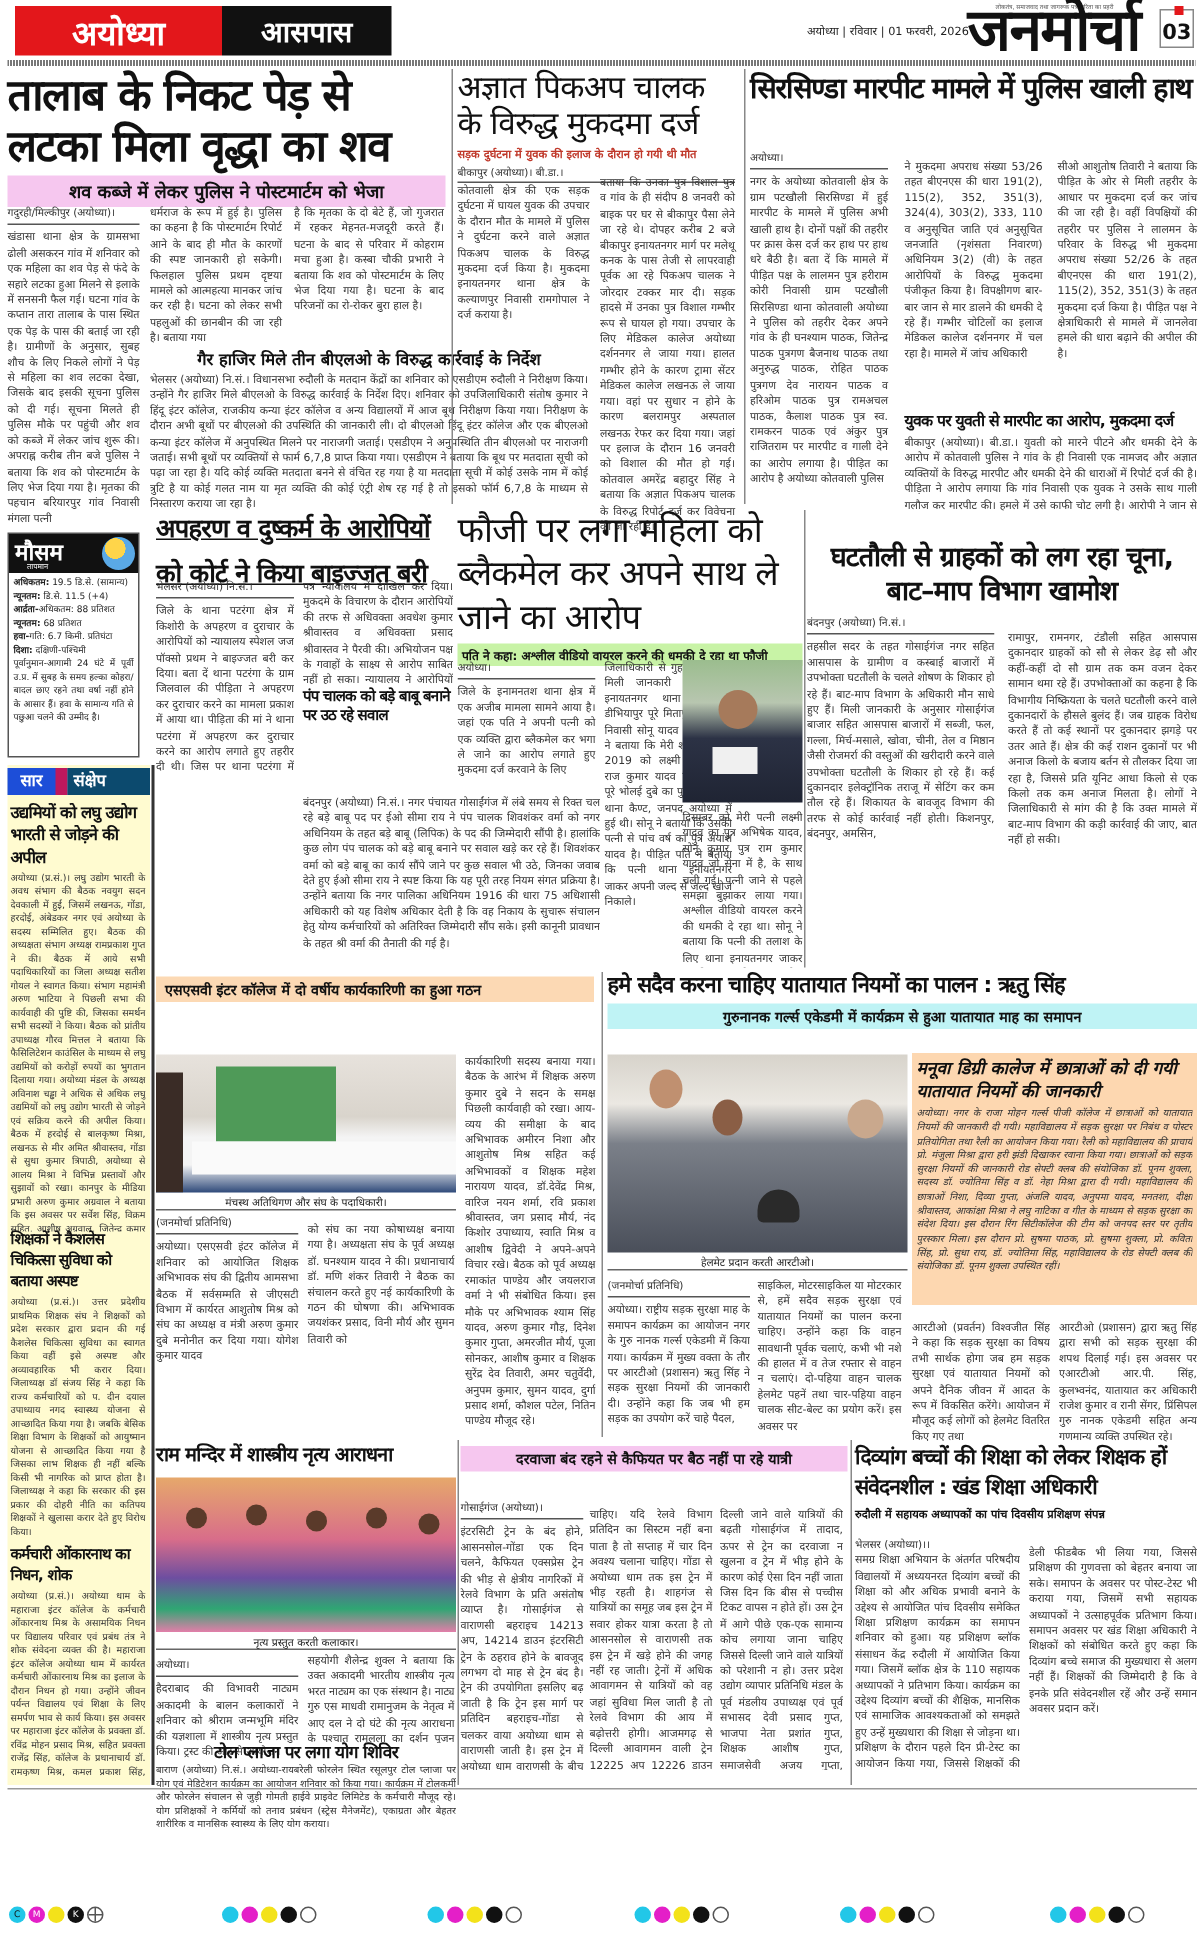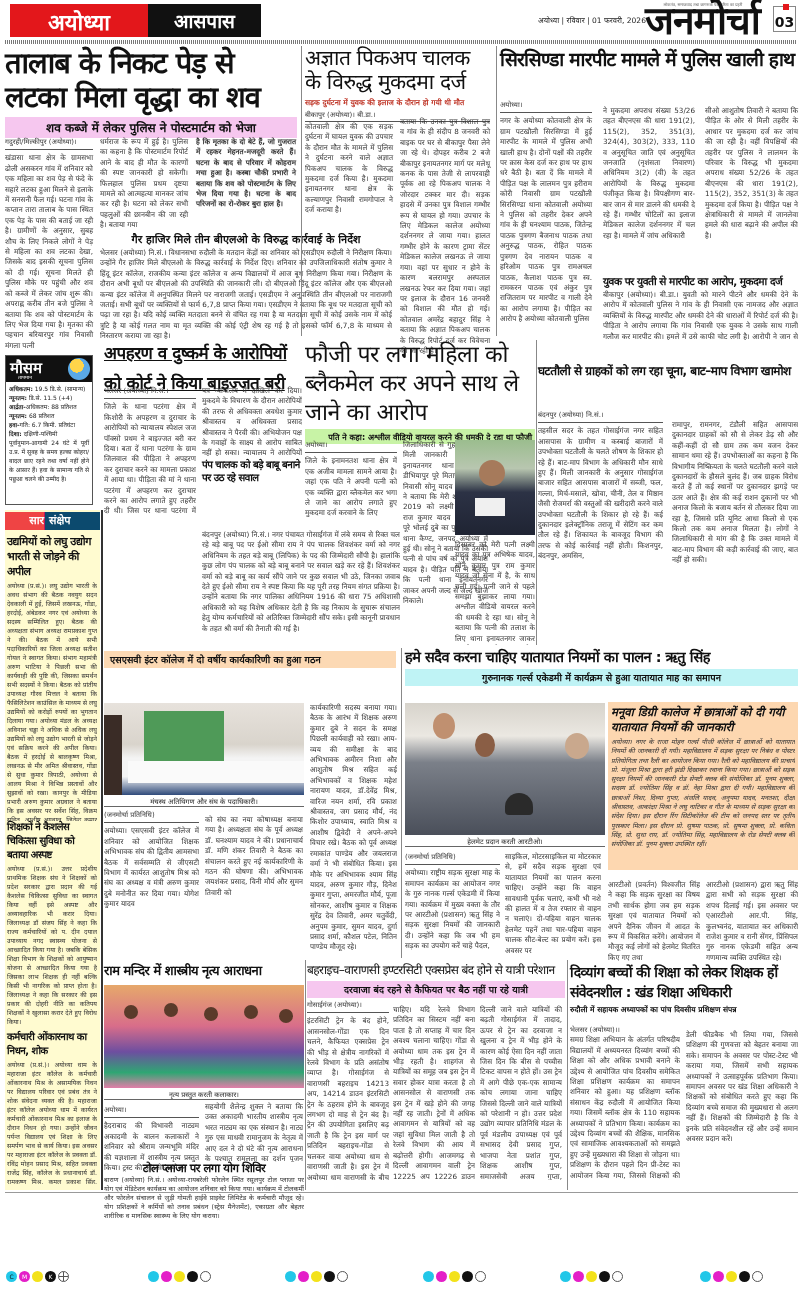--- a/index.html
+++ b/index.html
@@ -36,21 +36,21 @@
 
 <div class="abs" style="left:5px;top:46px;width:292px;">
   <div class="hl" style="font-size:29px;line-height:34px;letter-spacing:-1px;">तालाब के निकट पेड़ से लटका मिला वृद्धा का शव</div>
   <div style="margin-top:3px;background:#f6c7ef;text-align:center;font-weight:bold;font-size:12px;padding:2px 0;">शव कब्जे में लेकर पुलिस ने पोस्टमार्टम को भेजा</div>
 </div>
 <div class="col body-text" style="left:5px;top:137px;width:88px;">
   <div class="dateline">गदुरही/मिल्कीपुर (अयोध्या)।</div>
   <div>खंडासा थाना क्षेत्र के ग्रामसभा ढोली असकरन गांव में शनिवार को एक महिला का शव पेड़ से फंदे के सहारे लटका हुआ मिलने से इलाके में सनसनी फैल गई। घटना गांव के कप्तान तारा तालाब के पास स्थित एक पेड़ के पास की बताई जा रही है। ग्रामीणों के अनुसार, सुबह शौच के लिए निकले लोगों ने पेड़ से महिला का शव लटका देखा, जिसके बाद इसकी सूचना पुलिस को दी गई। सूचना मिलते ही पुलिस मौके पर पहुंची और शव को कब्जे में लेकर जांच शुरू की। अपराह्न करीब तीन बजे पुलिस ने बताया कि शव को पोस्टमार्टम के लिए भेज दिया गया है। मृतका की पहचान बरियारपुर गांव निवासी मंगला पत्नी</div>
 </div>
 <div class="col body-text" style="left:100px;top:137px;width:88px;">धर्मराज के रूप में हुई है। पुलिस का कहना है कि पोस्टमार्टम रिपोर्ट आने के बाद ही मौत के कारणों की स्पष्ट जानकारी हो सकेगी। फिलहाल पुलिस प्रथम दृष्टया मामले को आत्महत्या मानकर जांच कर रही है। घटना को लेकर सभी पहलुओं की छानबीन की जा रही है। बताया गया</div>
-<div class="col body-text" style="left:196px;top:137px;width:100px;font-weight:bold;">है कि मृतका के दो बेटे हैं, जो गुजरात में रहकर मेहनत-मजदूरी करते हैं। घटना के बाद से परिवार में कोहराम मचा हुआ है। कस्बा चौकी प्रभारी ने बताया कि शव को पोस्टमार्टम के लिए भेज दिया गया है। घटना के बाद परिजनों का रो-रोकर बुरा हाल है।</div>
+<div class="col body-text" style="left:196px;top:137px;width:100px;">है कि मृतका के दो बेटे हैं, जो गुजरात में रहकर मेहनत-मजदूरी करते हैं। घटना के बाद से परिवार में कोहराम मचा हुआ है। कस्बा चौकी प्रभारी ने बताया कि शव को पोस्टमार्टम के लिए भेज दिया गया है। घटना के बाद परिजनों का रो-रोकर बुरा हाल है।</div>
 
 <div class="abs" style="left:305px;top:46px;width:185px;">
   <div class="hl thin" style="font-size:21px;line-height:24px;">अज्ञात पिकअप चालक के विरुद्ध मुकदमा दर्ज</div>
   <div style="font-size:7.5px;font-weight:bold;color:#c0392b;margin-top:3px;">सड़क दुर्घटना में युवक की इलाज के दौरान हो गयी थी मौत</div>
   <div class="dateline" style="margin-top:3px;">बीकापुर (अयोध्या)। बी.डा.।</div>
 </div>
 <div class="col body-text" style="left:305px;top:122px;width:88px;">कोतवाली क्षेत्र की एक सड़क दुर्घटना में घायल युवक की उपचार के दौरान मौत के मामले में पुलिस ने दुर्घटना करने वाले अज्ञात पिकअप चालक के विरुद्ध मुकदमा दर्ज किया है। मुकदमा इनायतनगर थाना क्षेत्र के कल्याणपुर निवासी रामगोपाल ने दर्ज कराया है।</div>
 <div class="col body-text" style="left:400px;top:117px;width:90px;">बताया कि उनका पुत्र विशाल पुत्र व गांव के ही संदीप 8 जनवरी को बाइक पर घर से बीकापुर पैसा लेने जा रहे थे। दोपहर करीब 2 बजे बीकापुर इनायतनगर मार्ग पर मलेथू कनक के पास तेजी से लापरवाही पूर्वक आ रहे पिकअप चालक ने जोरदार टक्कर मार दी। सड़क हादसे में उनका पुत्र विशाल गम्भीर रूप से घायल हो गया। उपचार के लिए मेडिकल कालेज अयोध्या दर्शननगर ले जाया गया। हालत गम्भीर होने के कारण ट्रामा सेंटर मेडिकल कालेज लखनऊ ले जाया गया। वहां पर सुधार न होने के कारण बलरामपुर अस्पताल लखनऊ रेफर कर दिया गया। जहां पर इलाज के दौरान 16 जनवरी को विशाल की मौत हो गई। कोतवाल अमरेंद्र बहादुर सिंह ने बताया कि अज्ञात पिकअप चालक के विरुद्ध रिपोर्ट दर्ज कर विवेचना की जा रही है।</div>
 
 <div class="abs" style="left:500px;top:46px;width:298px;">
@@ -85,21 +85,21 @@
     <div><b>आर्द्रता-</b><span>अधिकतम: 88 प्रतिशत</span></div>
     <div><b>न्यूनतम:</b> <span>68 प्रतिशत</span></div>
     <div><b>हवा-</b><span>गति: 6.7 किमी. प्रतिघंटा</span></div>
     <div><b>दिशा:</b> <span>दक्षिणी-पश्चिमी</span></div>
     <div style="text-align:justify;">पूर्वानुमान-आगामी 24 घंटे में पूर्वी उ.प्र. में सुबह के समय हल्का कोहरा/बादल छाए रहने तथा वर्षा नहीं होने के आसार हैं। हवा के सामान्य गति से पछुआ चलने की उम्मीद है।</div>
   </div>
 </div>
 
 <div class="abs" style="left:5px;top:510px;width:95px;height:680px;background:#fffbd0;"></div>
 <div class="abs" style="left:5px;top:512px;width:95px;height:18px;display:flex;">
-  <span style="width:40px;background:#ef4444;color:#fff;font-weight:bold;font-size:11px;text-align:right;line-height:18px;border-right:1px solid #be185d;">सार</span>
+  <span style="width:40px;background:#1d4ed8;color:#fff;font-weight:bold;font-size:11px;text-align:center;line-height:18px;border-right:8px solid #be185d;">सार</span>
   <span style="flex:1;background:#0c4a6e;color:#fff;font-weight:bold;font-size:11px;padding-left:4px;line-height:18px;">संक्षेप</span>
 </div>
 <div class="abs" style="left:7px;top:534px;width:90px;">
   <div class="hl" style="font-size:11px;line-height:15px;">उद्यमियों को लघु उद्योग भारती से जोड़ने की अपील</div>
   <div class="body-text" style="font-size:6.3px;line-height:9px;margin-top:2px;height:240px;overflow:hidden;">अयोध्या (प्र.सं.)। लघु उद्योग भारती के अवध संभाग की बैठक नवयुग सदन देवकाली में हुई, जिसमें लखनऊ, गोंडा, हरदोई, अंबेडकर नगर एवं अयोध्या के सदस्य सम्मिलित हुए। बैठक की अध्यक्षता संभाग अध्यक्ष रामप्रकाश गुप्त ने की। बैठक में आये सभी पदाधिकारियों का जिला अध्यक्ष सतीश गोयल ने स्वागत किया। संभाग महामंत्री अरुण भाटिया ने पिछली सभा की कार्यवाही की पुष्टि की, जिसका समर्थन सभी सदस्यों ने किया। बैठक को प्रांतीय उपाध्यक्ष गौरव मित्तल ने बताया कि फैसिलिटेशन काउंसिल के माध्यम से लघु उद्यमियों को करोड़ों रुपयों का भुगतान दिलाया गया। अयोध्या मंडल के अध्यक्ष अविनाश चड्ढा ने अधिक से अधिक लघु उद्यमियों को लघु उद्योग भारती से जोड़ने एवं सक्रिय करने की अपील किया। बैठक में हरदोई से बालकृष्ण मिश्रा, लखनऊ से मीर अमित श्रीवास्तव, गोंडा से सुधा कुमार त्रिपाठी, अयोध्या से आलय मिश्रा ने विभिन्न प्रस्तावों और सुझावों को रखा। कानपुर के मीडिया प्रभारी अरुण कुमार अग्रवाल ने बताया कि इस अवसर पर सर्वेश सिंह, विक्रम सहित, आशीष अग्रवाल, जितेन्द्र कुमार गुप्त सहित कई पदाधिकारियों ने सम्बोधित किया।</div>
 </div>
 <div class="abs" style="left:7px;top:820px;width:90px;">
   <div class="hl" style="font-size:10px;line-height:14px;">शिक्षकों ने कैशलेस चिकित्सा सुविधा को बताया अस्पष्ट</div>
   <div class="body-text" style="font-size:6.3px;line-height:9px;margin-top:2px;height:160px;overflow:hidden;">अयोध्या (प्र.सं.)। उत्तर प्रदेशीय प्राथमिक शिक्षक संघ ने शिक्षकों को प्रदेश सरकार द्वारा प्रदान की गई कैशलेस चिकित्सा सुविधा का स्वागत किया वहीं इसे अस्पष्ट और अव्यावहारिक भी करार दिया। जिलाध्यक्ष डॉ संजय सिंह ने कहा कि राज्य कर्मचारियों को प. दीन दयाल उपाध्याय नगद स्वास्थ्य योजना से आच्छादित किया गया है। जबकि बेसिक शिक्षा विभाग के शिक्षकों को आयुष्मान योजना से आच्छादित किया गया है जिसका लाभ शिक्षक ही नहीं बल्कि किसी भी नागरिक को प्राप्त होता है। जिलाध्यक्ष ने कहा कि सरकार की इस प्रकार की दोहरी नीति का कतिपय शिक्षकों ने खुलासा करार देते हुए विरोध किया।</div>
 </div>
@@ -118,35 +118,35 @@
 </div>
 <div class="col body-text" style="left:202px;top:386px;width:100px;height:70px;overflow:hidden;">पत्र न्यायालय में दाखिल कर दिया। मुकदमे के विचारण के दौरान आरोपियों की तरफ से अधिवक्ता अवधेश कुमार श्रीवास्तव व अधिवक्ता प्रसाद श्रीवास्तव ने पैरवी की। अभियोजन पक्ष के गवाहों के साक्ष्य से आरोप साबित नहीं हो सका। न्यायालय ने आरोपियों को बाइज्जत बरी कर दिया।</div>
 
 <div class="abs" style="left:202px;top:458px;width:100px;">
   <div class="hl" style="font-size:10px;line-height:13px;">पंप चालक को बड़े बाबू बनाने पर उठ रहे सवाल</div>
 </div>
 <div class="abs body-text" style="left:202px;top:530px;width:198px;height:110px;overflow:hidden;">बंदनपुर (अयोध्या) नि.सं.। नगर पंचायत गोसाईंगंज में लंबे समय से रिक्त चल रहे बड़े बाबू पद पर ईओ सीमा राय ने पंप चालक शिवशंकर वर्मा को नगर अधिनियम के तहत बड़े बाबू (लिपिक) के पद की जिम्मेदारी सौंपी है। हालांकि कुछ लोग पंप चालक को बड़े बाबू बनाने पर सवाल खड़े कर रहे हैं। शिवशंकर वर्मा को बड़े बाबू का कार्य सौंपे जाने पर कुछ सवाल भी उठे, जिनका जवाब देते हुए ईओ सीमा राय ने स्पष्ट किया कि यह पूरी तरह नियम संगत प्रक्रिया है। उन्होंने बताया कि नगर पालिका अधिनियम 1916 की धारा 75 अधिशासी अधिकारी को यह विशेष अधिकार देती है कि वह निकाय के सुचारू संचालन हेतु योग्य कर्मचारियों को अतिरिक्त जिम्मेदारी सौंप सके। इसी कानूनी प्रावधान के तहत श्री वर्मा की तैनाती की गई है।</div>
 
 <div class="abs" style="left:305px;top:340px;width:230px;">
   <div class="hl thin" style="font-size:23px;line-height:29px;">फौजी पर लगा महिला को ब्लैकमेल कर अपने साथ ले जाने का आरोप</div>
-  <div style="margin-top:2px;background:#c8f3a6;font-weight:bold;font-size:8px;padding:2px 3px;text-align:right;">पति ने कहा: अश्लील वीडियो वायरल करने की धमकी दे रहा था फौजी</div>
+  <div style="margin-top:2px;background:#c8f3a6;font-weight:bold;font-size:8px;padding:2px 3px;">पति ने कहा: अश्लील वीडियो वायरल करने की धमकी दे रहा था फौजी</div>
 </div>
 <div class="col body-text" style="left:305px;top:440px;width:92px;height:85px;overflow:hidden;">
   <div class="dateline">अयोध्या।</div>
   <div>जिले के इनामनतश थाना क्षेत्र में एक अजीब मामला सामने आया है। जहां एक पति ने अपनी पत्नी को एक व्यक्ति द्वारा ब्लैकमेल कर भगा ले जाने का आरोप लगाते हुए मुकदमा दर्ज करवाने के लिए</div>
 </div>
 <div class="col body-text" style="left:403px;top:440px;width:85px;height:210px;overflow:hidden;">जिलाधिकारी से गुहार लगाई है। मिली जानकारी के अनुसार इनायतनगर थाना क्षेत्र के डीभियापुर पूरे मितापुर का पुरवा निवासी सोनू यादव पुत्र जयलाल ने बताया कि मेरी शादी 12 मई 2019 को लक्ष्मी यादव पुत्री राज कुमार यादव निवासी ग्राम पूरे भोलई दुबे का पुरवा नगरिया, थाना कैण्ट, जनपद अयोध्या में हुई थी। सोनू ने बताया कि उसकी पत्नी से पांच वर्ष का पुत्र अयांश यादव है। पीड़ित पति ने बताया कि पत्नी थाना इनायतनगर जाकर अपनी जल्द से जल्द खोज निकाले।</div>
 <div class="photo" style="left:455px;top:440px;width:80px;height:95px;background:linear-gradient(180deg,#9bbd8e 0%,#b8c6b0 30%,#2c3245 55%,#1f2433 100%);">
   <div style="position:absolute;left:24px;top:20px;width:26px;height:26px;border-radius:50%;background:#a67a5b;"></div>
   <div style="position:absolute;left:20px;top:58px;width:30px;height:18px;background:#f0f0f0;"></div>
 </div>
 <div class="col body-text" style="left:455px;top:540px;width:80px;height:105px;overflow:hidden;">दिसम्बर को मेरी पत्नी लक्ष्मी यादव का पुत्र अभिषेक यादव, सोनू कुमार पुत्र राम कुमार यादव जो सेना में है, के साथ चली गई। पत्नी जाने से पहले समझा बुझाकर लाया गया। अश्लील वीडियो वायरल करने की धमकी दे रहा था। सोनू ने बताया कि पत्नी की तलाश के लिए थाना इनायतनगर जाकर अपनी जल्द से जल्द खोज निकाले।</div>
 
 <div class="abs" style="left:538px;top:360px;width:260px;">
-  <div class="hl" style="font-size:12px;line-height:23px;">घटतौली से ग्राहकों को लग रहा चूना, बाट–माप विभाग खामोश</div>
+  <div class="hl" style="font-size:18px;line-height:23px;text-align:center;">घटतौली से ग्राहकों को लग रहा चूना, बाट–माप विभाग खामोश</div>
 </div>
 <div class="col body-text" style="left:538px;top:410px;width:125px;height:235px;overflow:hidden;">
   <div class="dateline">बंदनपुर (अयोध्या) नि.सं.।</div>
   <div>तहसील सदर के तहत गोसाईगंज नगर सहित आसपास के ग्रामीण व कस्बाई बाजारों में उपभोक्ता घटतौली के चलते शोषण के शिकार हो रहे हैं। बाट-माप विभाग के अधिकारी मौन साधे हुए हैं। मिली जानकारी के अनुसार गोसाईगंज बाजार सहित आसपास बाजारों में सब्जी, फल, गल्ला, मिर्च-मसाले, खोवा, चीनी, तेल व मिष्ठान जैसी रोजमर्रा की वस्तुओं की खरीदारी करने वाले उपभोक्ता घटतौली के शिकार हो रहे हैं। कई दुकानदार इलेक्ट्रॉनिक तराजू में सेटिंग कर कम तौल रहे हैं। शिकायत के बावजूद विभाग की तरफ से कोई कार्रवाई नहीं होती। किशनपुर, बंदनपुर, अमसिन,</div>
 </div>
 <div class="col body-text" style="left:672px;top:420px;width:126px;height:225px;overflow:hidden;">रामापुर, रामनगर, टंडौली सहित आसपास दुकानदार ग्राहकों को सौ से लेकर डेढ़ सौ और कहीं-कहीं दो सौ ग्राम तक कम वजन देकर सामान थमा रहे हैं। उपभोक्ताओं का कहना है कि विभागीय निष्क्रियता के चलते घटतौली करने वाले दुकानदारों के हौसले बुलंद हैं। जब ग्राहक विरोध करते हैं तो कई स्थानों पर दुकानदार झगड़े पर उतर आते हैं। क्षेत्र की कई राशन दुकानों पर भी अनाज किलो के बजाय बर्तन से तौलकर दिया जा रहा है, जिससे प्रति यूनिट आधा किलो से एक किलो तक कम अनाज मिलता है। लोगों ने जिलाधिकारी से मांग की है कि उक्त मामले में बाट-माप विभाग की कड़ी कार्रवाई की जाए, बात नहीं हो सकी।</div>
 
 <div class="abs" style="left:104px;top:648px;width:292px;">
   <div style="margin-top:3px;background:#fcd9b4;font-weight:bold;font-size:9.5px;padding:2px 6px;">एसएसवी इंटर कॉलेज में दो वर्षीय कार्यकारिणी का हुआ गठन</div>
 </div>
@@ -203,21 +203,20 @@
   <div>हैदराबाद की विभावरी नाट्यम अकादमी के बालन कलाकारों ने शनिवार को श्रीराम जन्मभूमि मंदिर की यज्ञशाला में शास्त्रीय नृत्य प्रस्तुत किया। ट्रस्ट की ओर से आयोजन</div>
 </div>
 <div class="col body-text" style="left:205px;top:1102px;width:98px;height:60px;overflow:hidden;">सहयोगी शैलेन्द्र शुक्ल ने बताया कि उक्त अकादमी भारतीय शास्त्रीय नृत्य भरत नाट्यम का एक संस्थान है। नाट्य गुरु एस माधवी रामानुजम के नेतृत्व में आए दल ने दो घंटे की नृत्य आराधना के पश्चात रामलला का दर्शन पूजन किया।</div>
 
 <div class="abs" style="left:104px;top:1160px;width:200px;">
   <div class="hl" style="font-size:11.5px;line-height:16px;text-align:center;">टोल प्लाजा पर लगा योग शिविर</div>
   <div class="body-text" style="font-size:6.5px;line-height:9px;height:54px;overflow:hidden;">बाराण (अयोध्या) नि.सं.। अयोध्या-रायबरेली फोरलेन स्थित रसूलपुर टोल प्लाजा पर योग एवं मेडिटेशन कार्यक्रम का आयोजन शनिवार को किया गया। कार्यक्रम में टोलकर्मी और फोरलेन संचालन से जुड़ी गोमती हाईवे प्राइवेट लिमिटेड के कर्मचारी मौजूद रहे। योग प्रशिक्षकों ने कर्मियों को तनाव प्रबंधन (स्ट्रेस मैनेजमेंट), एकाग्रता और बेहतर शारीरिक व मानसिक स्वास्थ्य के लिए योग कराया।</div>
 </div>
 
 <div class="abs" style="left:307px;top:962px;width:258px;">
-  <div class="hl thin" style="font-size:12px;line-height:17px;letter-spacing:-0.6px;">बहराइच–वाराणसी इण्टरसिटी एक्सप्रेस बंद होने से यात्री परेशान</div>
   <div style="margin-top:2px;background:#f6c7ef;text-align:center;font-weight:bold;font-size:9.5px;padding:2px 0;">दरवाजा बंद रहने से कैफियत पर बैठ नहीं पा रहे यात्री</div>
 </div>
 <div class="col body-text" style="left:307px;top:1000px;width:82px;height:180px;overflow:hidden;">
   <div class="dateline">गोसाईगंज (अयोध्या)।</div>
   <div>इंटरसिटी ट्रेन के बंद होने, आसनसोल-गोंडा एक दिन चलने, कैफियत एक्सप्रेस ट्रेन की भीड़ से क्षेत्रीय नागरिकों में रेलवे विभाग के प्रति असंतोष व्याप्त है। गोसाईगंज से वाराणसी बहराइच 14213 अप, 14214 डाउन इंटरसिटी ट्रेन के ठहराव होने के बावजूद लगभग दो माह से ट्रेन बंद है। ट्रेन की उपयोगिता इसलिए बढ़ जाती है कि ट्रेन इस मार्ग पर प्रतिदिन बहराइच-गोंडा से चलकर वाया अयोध्या धाम से वाराणसी जाती है। इस ट्रेन में अयोध्या धाम वाराणसी के बीच बैठने की जगह नहीं रहती लोग खड़े होकर यात्रा करते हैं। उक्त ट्रेन को जनहित में तत्काल चलाने की आवश्यकता है। आसनसोल-गोंडा आने जाने वाली ट्रेन संख्या 13509 अप, 13510 डाउन सप्ताह में एक दिन बुधवार को यहां आती है। इस ट्रेन को प्रतिदिन चलाया जाना</div>
 </div>
 <div class="col body-text" style="left:393px;top:1005px;width:82px;height:175px;overflow:hidden;">चाहिए। यदि रेलवे विभाग प्रतिदिन का सिस्टम नहीं बना पाता है तो सप्ताह में चार दिन अवश्य चलाना चाहिए। गोंडा से अयोध्या धाम तक इस ट्रेन में भीड़ रहती है। शाहगंज से यात्रियों का समूह जब इस ट्रेन में सवार होकर यात्रा करता है तो आसनसोल से वाराणसी तक इस ट्रेन में खड़े होने की जगह नहीं रह जाती। ट्रेनों में अधिक आवागमन से यात्रियों को वह जहां सुविधा मिल जाती है तो रेलवे विभाग की आय में बढ़ोत्तरी होगी। आजमगढ़ से दिल्ली आवागमन वाली ट्रेन 12225 अप 12226 डाउन कैफियत एक्सप्रेस का ठहराव गोसाईगंज में होने से क्षेत्रीय नागरिकों में खुशी व्याप्त है। खुशी उस समय गम में बदल जाती है जब टिकट लेने के बाद भी यात्री ट्रेन पर चढ़ नहीं पाते तथा टिकट वापस कर शाम को घर वापसी करना पड़ता है। दिन- प्रतिदिन</div>
 <div class="col body-text" style="left:480px;top:1005px;width:82px;height:175px;overflow:hidden;">दिल्ली जाने वाले यात्रियों की बढ़ती गोसाईगंज में तादाद, ऊपर से ट्रेन का दरवाजा न खुलना व ट्रेन में भीड़ होने के कारण कोई ऐसा दिन नहीं जाता जिस दिन कि बीस से पच्चीस टिकट वापस न होते हों। उस ट्रेन में आगे पीछे एक-एक सामान्य कोच लगाया जाना चाहिए जिससे दिल्ली जाने वाले यात्रियों को परेशानी न हो। उत्तर प्रदेश उद्योग व्यापार प्रतिनिधि मंडल के पूर्व मंडलीय उपाध्यक्ष एवं पूर्व सभासद देवी प्रसाद गुप्त, भाजपा नेता प्रशांत गुप्त, शिक्षक आशीष गुप्त, समाजसेवी अजय गुप्ता, सभासद करुणाकर वर्मा- श्यामलाल आदि ने रेल मंत्री को पत्र भेज कर उक्त तीनों ट्रेनों की समस्याओं पर विचार कर जनहित में निदान करने की मांग की है।</div>
 
 <div class="abs" style="left:570px;top:962px;width:228px;">

